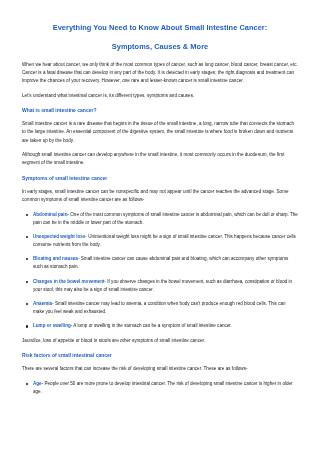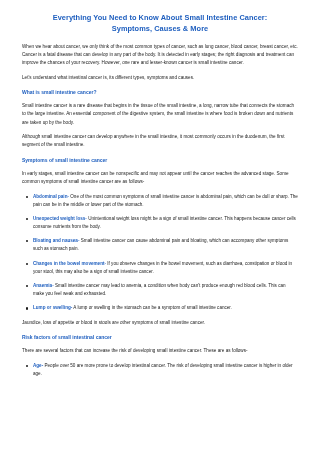--- a/index.html
+++ b/index.html
@@ -10,35 +10,36 @@
     width: 320px;
     height: 452px;
     background: #ffffff;
     font-family: "Liberation Sans", sans-serif;
     overflow: hidden;
   }
   .page {
     width: 320px;
     height: 452px;
     box-sizing: border-box;
-    padding: 12px 22px 0 22px;
+    padding: 22px 22px 0 22px;
     background: #ffffff;
     position: relative;
   }
   .doc-title {
     color: #1f5fbf;
     font-weight: bold;
     font-size: 7.4px;
     line-height: 11px;
     text-align: center;
     margin: 0 0 9px 0;
     letter-spacing: 0.05px;
   }
   .doc-title .line2 {
     display: block;
+    margin-top: 8px;
   }
   p.body {
     color: #1a1a1a;
     font-size: 4.6px;
     line-height: 8.1px;
     margin: 0 0 6.5px 0;
     text-align: left;
     letter-spacing: 0.02px;
   }
   h2.section {

